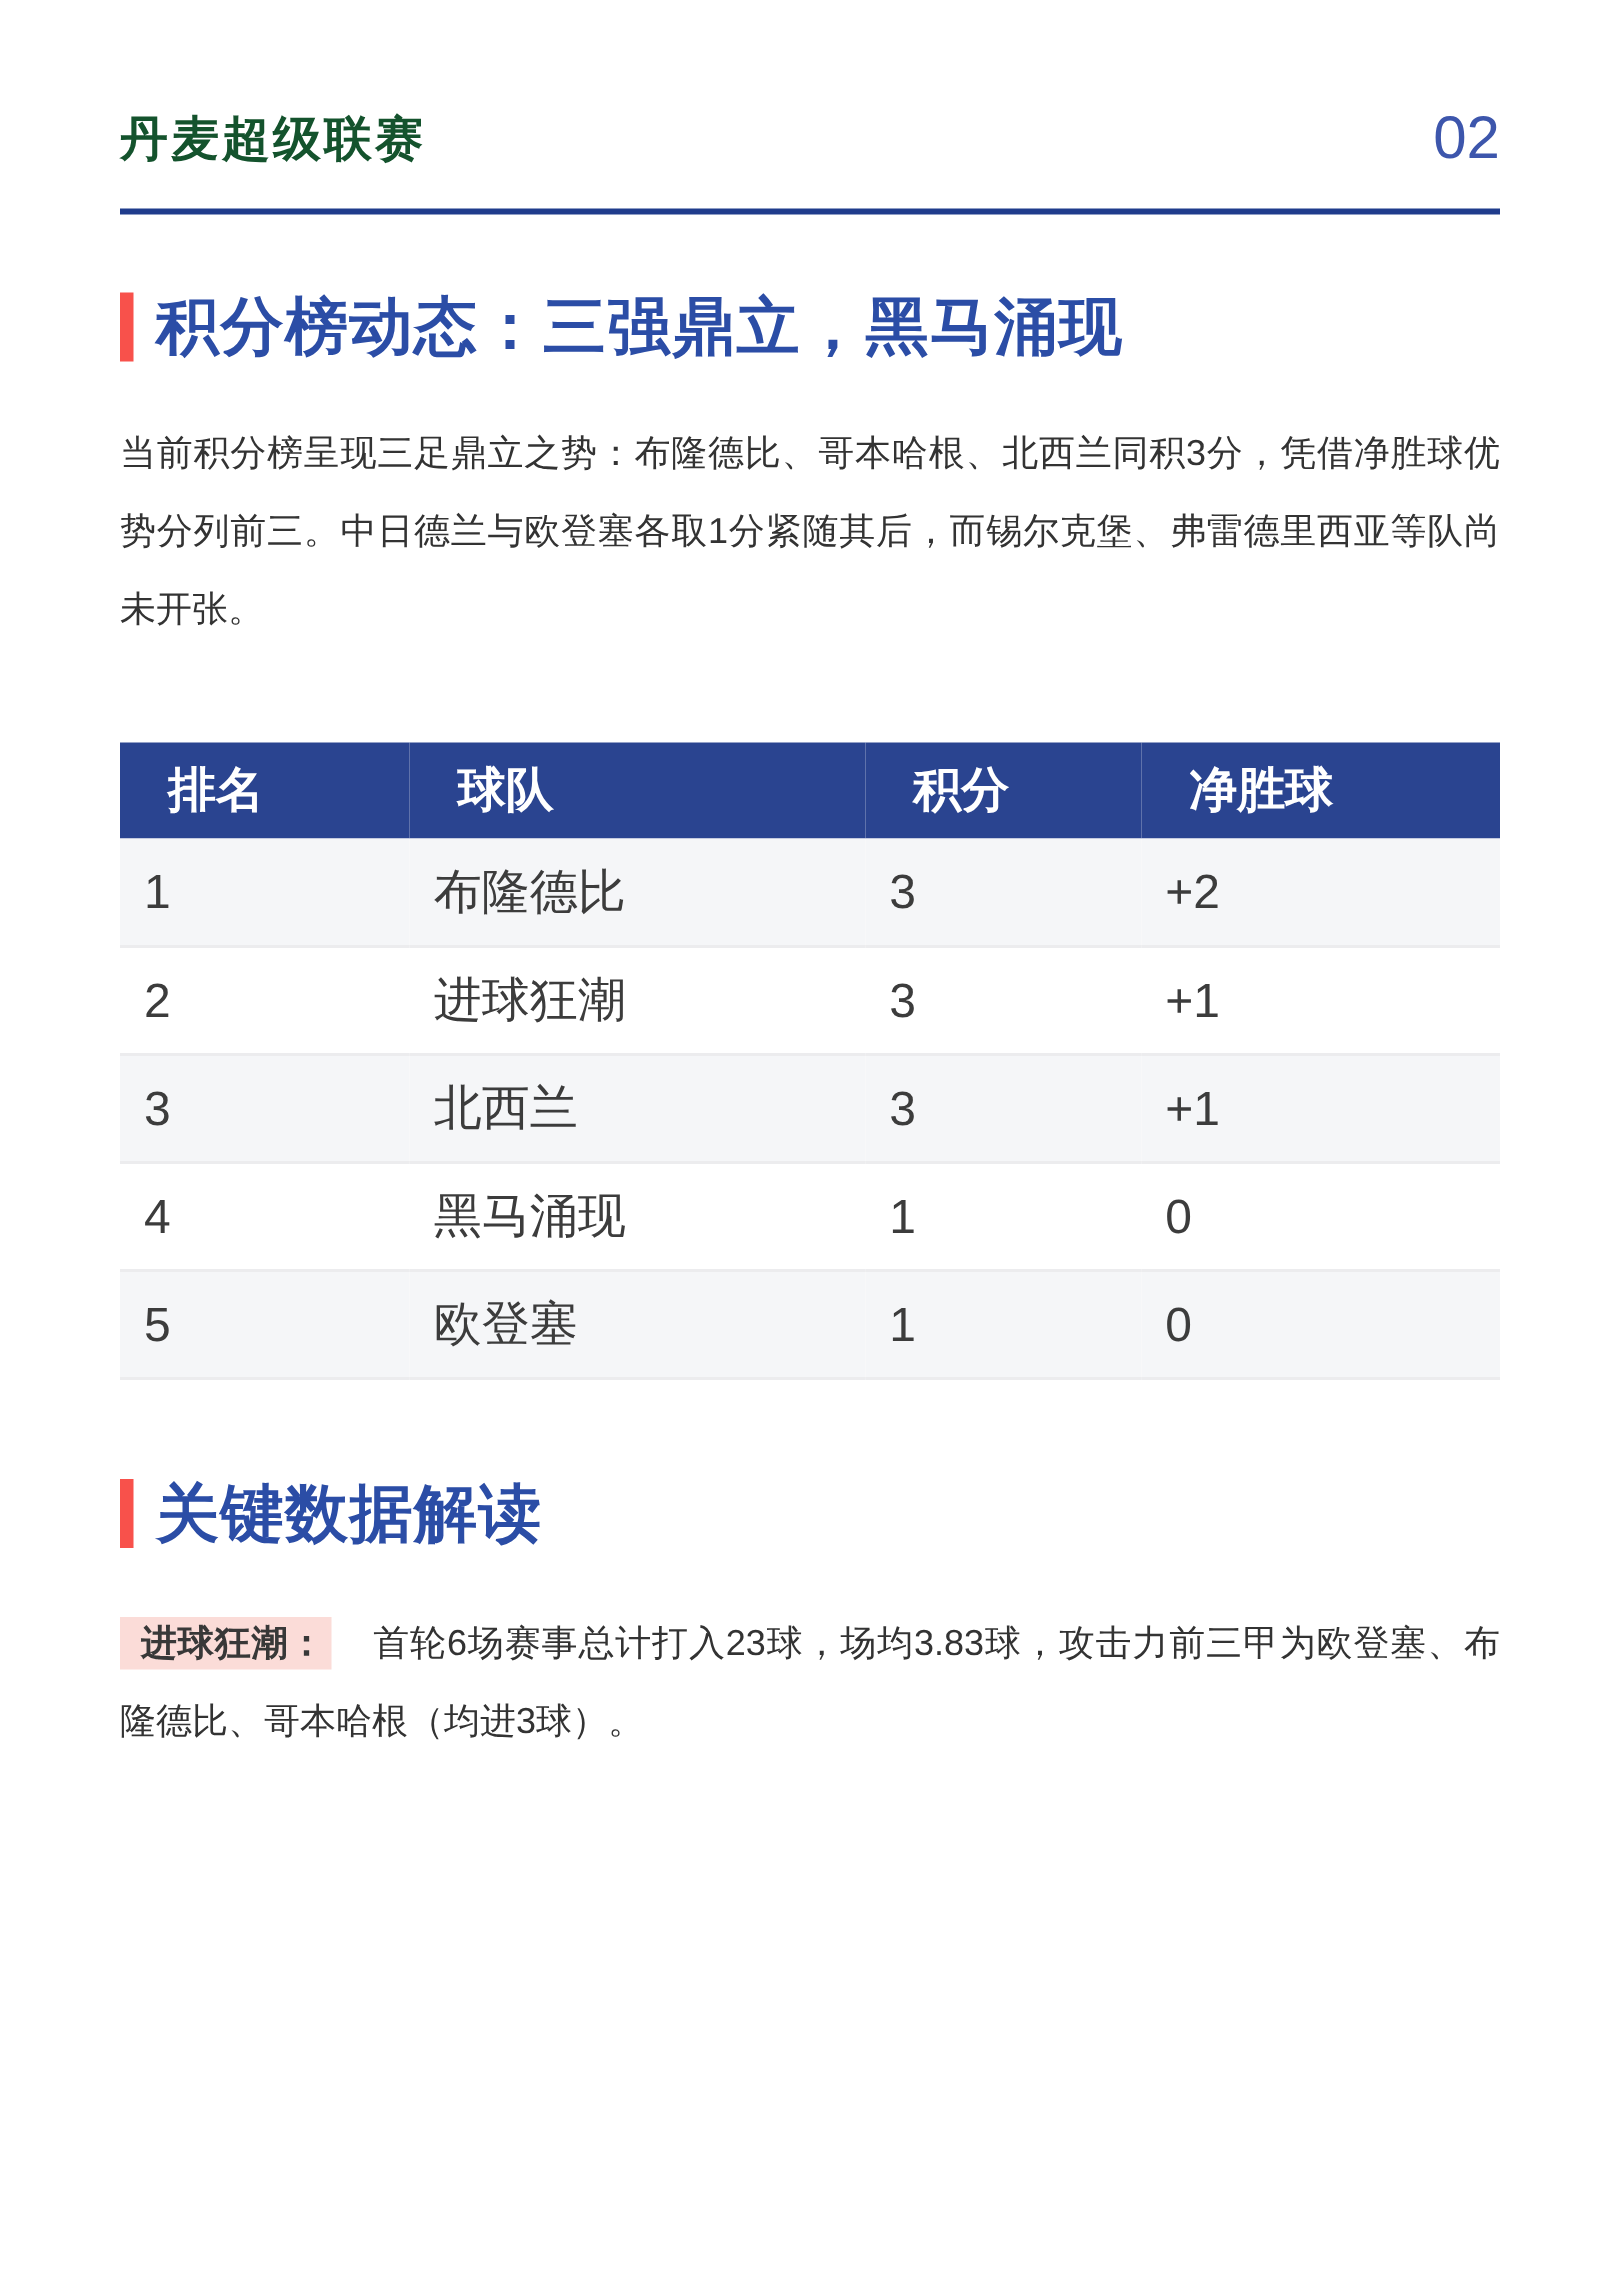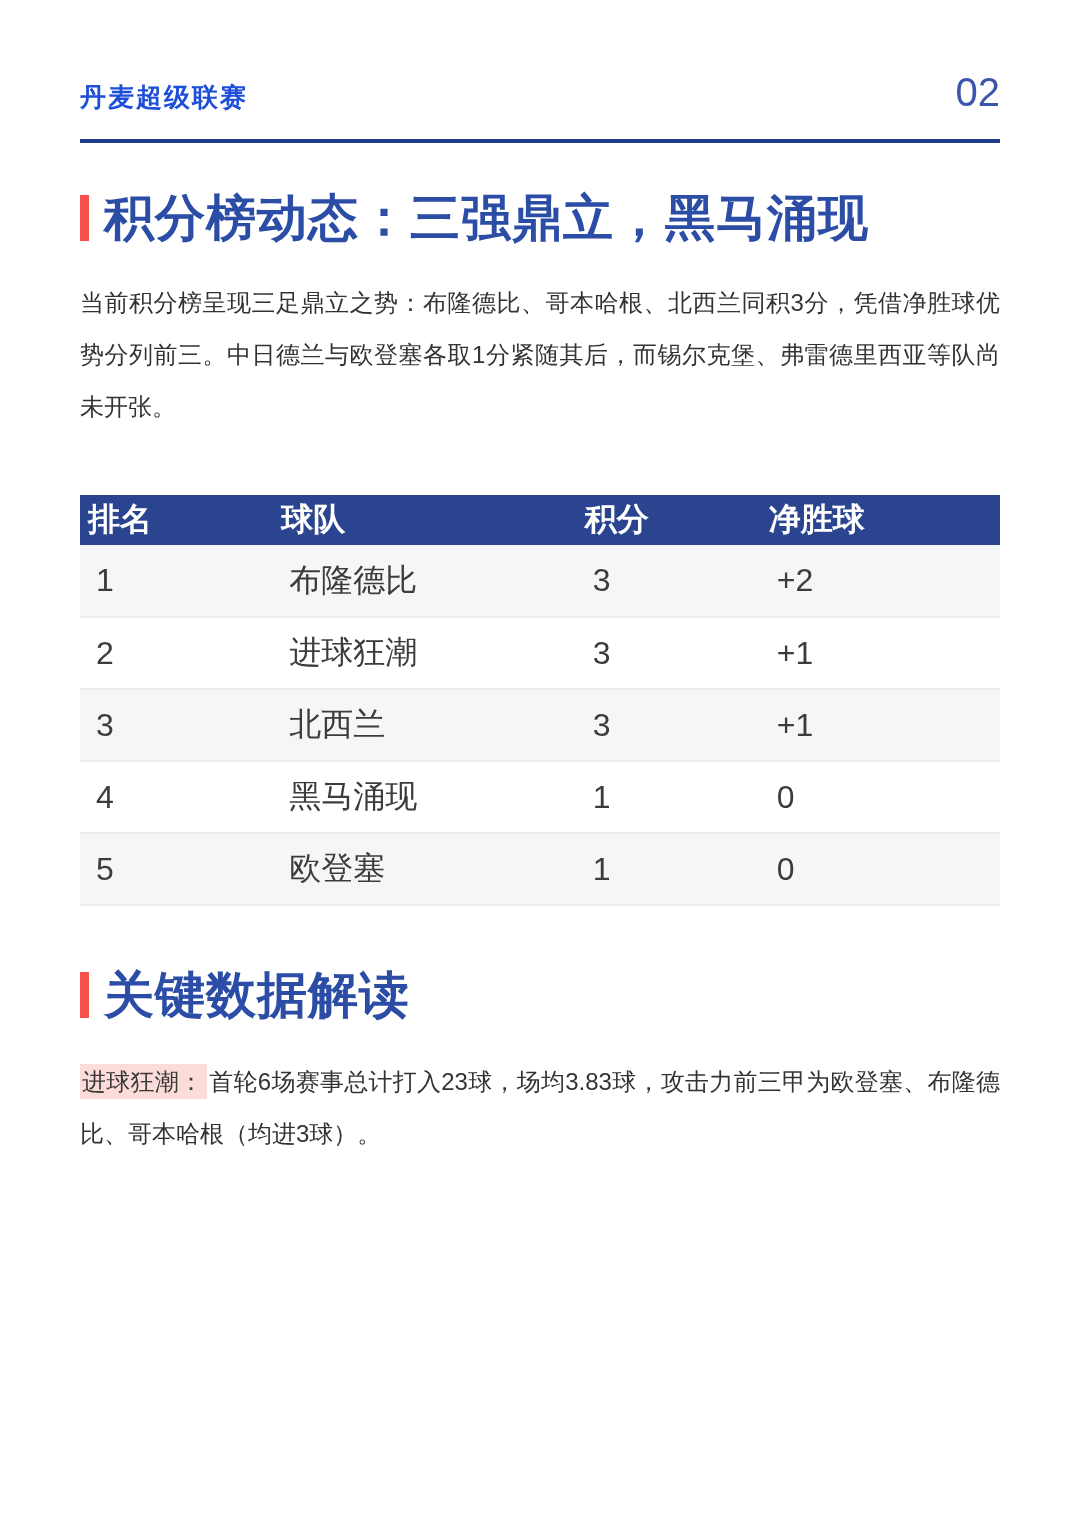--- a/index.html
+++ b/index.html
@@ -13,23 +13,23 @@
   .page { padding: 0 80px; }
 
   
   .doc-header {
     margin-top: 70px;
     display: flex;
     justify-content: space-between;
     align-items: flex-end;
   }
   .doc-title {
-    font-size: 26px;
+    font-size: 32px;
     font-weight: 700;
-    color: #1d4ed8;
+    color: #14532d;
     letter-spacing: 2px;
   }
   .page-num {
     font-size: 40px;
     font-weight: 400;
     color: #3D56AC;
   }
   .header-rule {
     margin-top: 24px;
     height: 4px;
@@ -44,21 +44,21 @@
     line-height: 50px;
   }
   .section-heading .accent-bar {
     width: 9px;
     height: 46px;
     background: #F8514B;
     margin-right: 15px;
     flex: 0 0 auto;
   }
   .section-heading .heading-text {
-    font-size: 50px;
+    font-size: 42px;
     font-weight: 700;
     color: #2B4DA6;
     letter-spacing: 1px;
   }
   .heading-1 { margin-top: 50px; }
   .heading-2 { margin-top: 64px; }
 
   
   .para {
     font-size: 24px;
@@ -66,40 +66,40 @@
     color: #333333;
     text-align: justify;
   }
   .para-intro    { margin-top: 34px; }
   .para-analysis { margin-top: 40px; }
   .para-stats    { margin-top: 36px; }
 
   .stat-highlight {
     background: #FBDCD8;
     color: #383838;
-    font-weight: 400;
-    padding: 4px 4px 4px 2px;
-    margin-right: 2px;
+    font-weight: 700;
+    padding: 4px 4px 4px 14px;
+    margin-right: 28px;
   }
 
   
   .standings-table {
     margin-top: 62px;
     width: 100%;
     border-collapse: collapse;
     table-layout: fixed;
   }
   .standings-table th {
     background: #2A4490;
     color: #ffffff;
     font-size: 32px;
     font-weight: 700;
     text-align: left;
-    height: 50px;
-    padding-left: 8px;
+    height: 64px;
+    padding-left: 32px;
   }
   .standings-table td {
     height: 72px;
     font-size: 32px;
     color: #3C3C3C;
     padding-left: 16px;
     border-bottom: 2px solid #ECECEE;
   }
   .standings-table tbody tr:nth-child(odd)  { background: #F5F6F8; }
   .standings-table tbody tr:nth-child(even) { background: #FFFFFF; }

